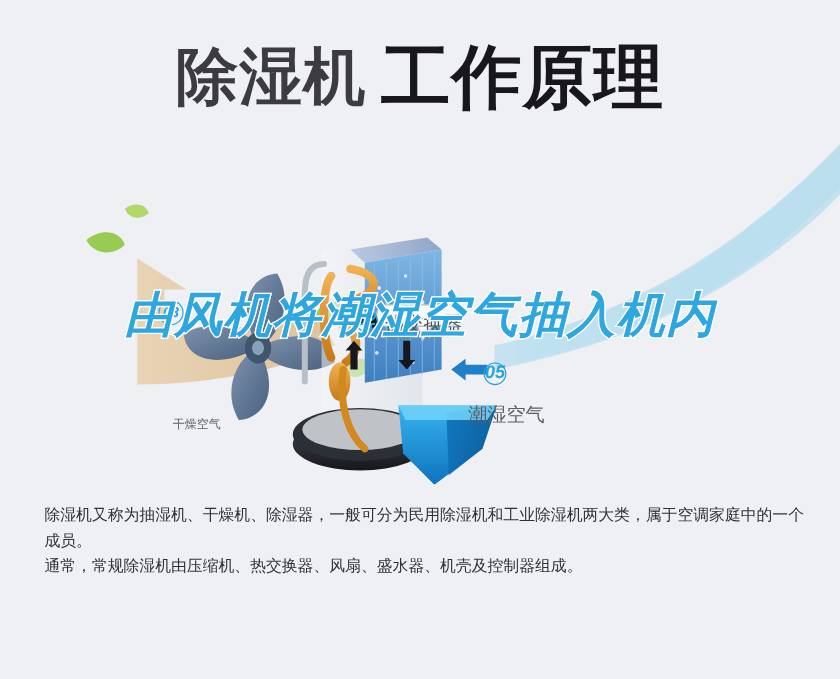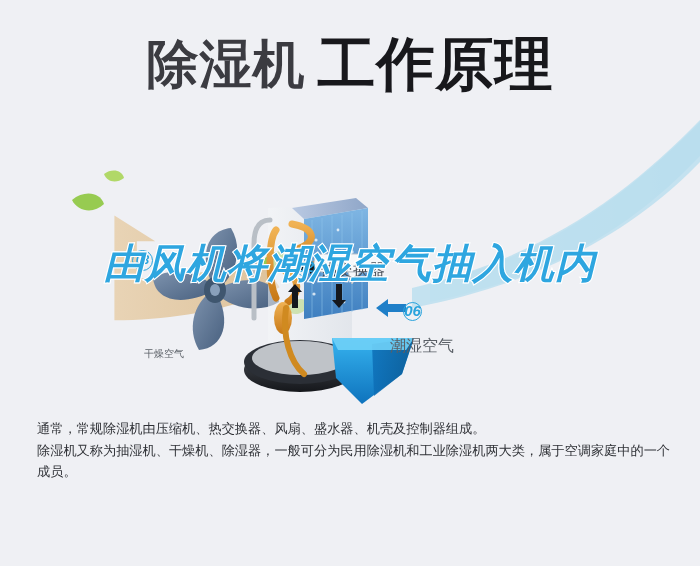--- a/index.html
+++ b/index.html
@@ -268,26 +268,26 @@
         <path d="M348 160 l 4 12 l 8 -12 Z" fill="#f7f8fa" stroke="#b9c0c8" stroke-width="1"></path>
       </g>
     </svg>
 
     <span class="cap cap-dry">干燥空气</span>
     <span class="cap cap-humid">潮湿空气</span>
     <span class="cap cap-hx">热交换器</span>
 
     <span class="badge-num b03-left"><span class="num-circ nc-lg">03</span></span>
     <span class="badge-num b02-top"><span class="num-circ nc-md">02</span></span>
-    <span class="badge-num b01-right"><span class="num-circ nc-md">06</span></span>
+    <span class="badge-num b01-right"><span class="num-circ nc-md">05</span></span>
 
   </div>
 
   <div class="watermark">
     <span class="wm-line">由风机将潮湿空气抽入机内</span>
   </div>
 
   <div class="copy p1">
+    <p>除湿机又称为抽湿机、干燥机、除湿器，一般可分为民用除湿机和工业除湿机两大类，属于空调家庭中的一个成员。</p>
     <p>通常，常规除湿机由压缩机、热交换器、风扇、盛水器、机壳及控制器组成。</p>
-    <p>除湿机又称为抽湿机、干燥机、除湿器，一般可分为民用除湿机和工业除湿机两大类，属于空调家庭中的一个成员。</p>
   </div>
 
 </div>
 
 </body></html>

